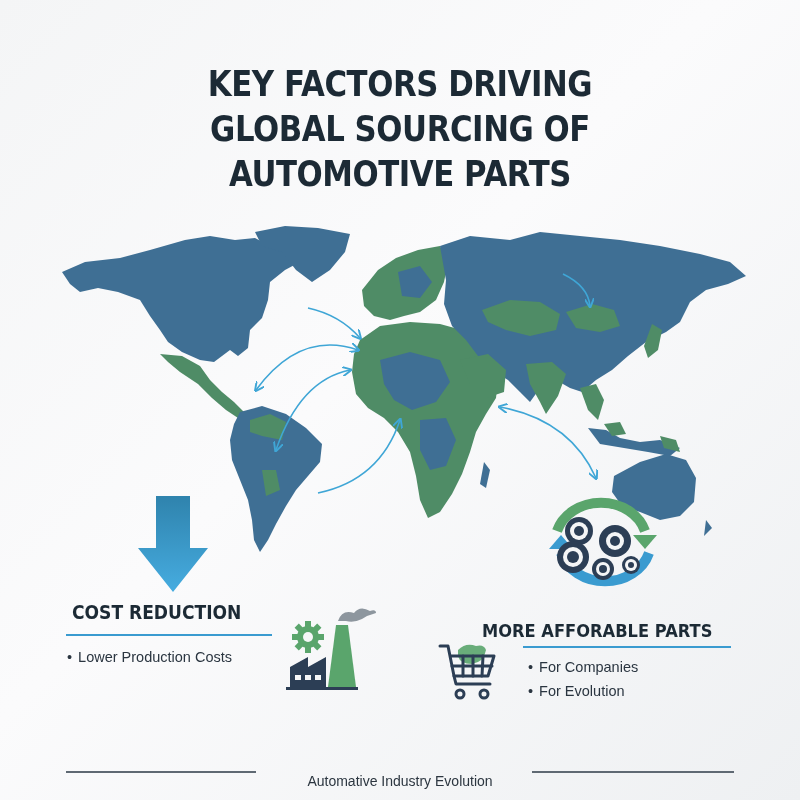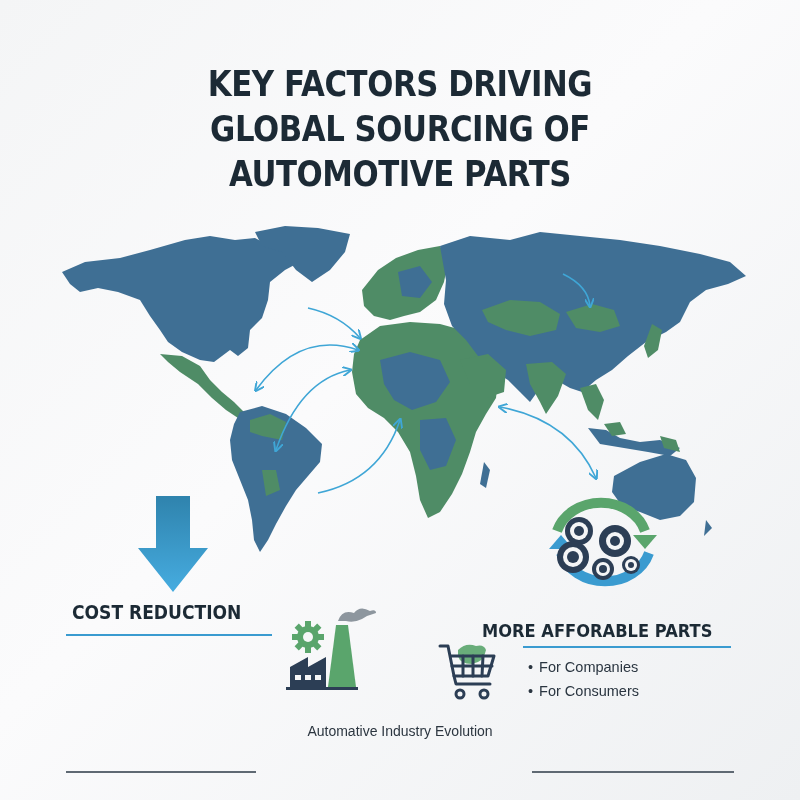--- a/index.html
+++ b/index.html
@@ -28,21 +28,21 @@
     .cost-rule { left:66px; top:634px; width:206px; }
     .afford-rule { left:523px; top:646px; width:208px; }
     .bullets { position:absolute; list-style:none; margin:0; padding:0; font-size:14.5px; color:#2a3540; }
     .bullets li { line-height:24px; white-space:nowrap; }
     .bullets li::before { content:"\2022"; margin-right:6px; }
     .cost-bullets { left:67px; top:645px; }
     .afford-bullets { left:528px; top:655px; }
     .icon-abs { position:absolute; }
     .footer-line { position:absolute; top:771px; height:2px; background:#5f6973; }
     .footer-text {
-      position:absolute; left:0; top:723px; width:800px; text-align:center;
+      position:absolute; left:0; top:773px; width:800px; text-align:center;
       font-size:14px; color:#2c3640;
     }
   </style>
 </head>
 <body>
 
 <div class="title">
   <div>KEY FACTORS DRIVING</div>
   <div>GLOBAL SOURCING OF</div>
   <div>AUTOMOTIVE PARTS</div>
@@ -110,20 +110,21 @@
       <stop offset="0" stop-color="#2f83ad"></stop>
       <stop offset="1" stop-color="#46ace0"></stop>
     </linearGradient>
   </defs>
   <path d="M18,0 L52,0 L52,52 L70,52 L35,96 L0,52 L18,52 Z" fill="url(#dg)"></path>
 </svg>
 
 <div class="section-title cost-title">COST REDUCTION</div>
 <div class="rule cost-rule"></div>
 <ul class="bullets cost-bullets">
+  <li>Lower Production Costs</li>
 </ul>
 
 <svg class="icon-abs" style="left:284px; top:603px; width:92px; height:90px;" viewBox="0 0 92 90">
   <path d="M54,18 Q58,6 70,10 Q76,2 86,8 Q92,6 92,10 Q84,12 78,16 Q70,20 62,18 Z" fill="#8d969e"></path>
   <path d="M52,22 L64,22 L72,84 L44,84 Z" fill="#5aa56c"></path>
   <g transform="translate(24,34)" fill="#5aa56c">
     <circle r="11"></circle>
     <g>
       <rect x="-3" y="-16" width="6" height="7"></rect>
       <rect x="-3" y="9" width="6" height="7"></rect>
@@ -164,21 +165,21 @@
     <circle cx="98" cy="78" r="9"></circle>
       <circle cx="98" cy="78" r="6" fill="#f4f5f6"></circle>
       <circle cx="98" cy="78" r="3"></circle>
   </g>
 </svg>
 
 <div class="section-title afford-title">MORE AFFORABLE PARTS</div>
 <div class="rule afford-rule"></div>
 <ul class="bullets afford-bullets">
   <li>For Companies</li>
-  <li>For Consumers</li>
+  <li>For Evolution</li>
 </ul>
 
 <svg class="icon-abs" style="left:436px; top:640px; width:66px; height:64px;" viewBox="0 0 66 64">
   <path d="M22,10 Q30,2 40,6 Q48,4 50,10 Q48,22 36,24 Q24,24 22,16 Z" fill="#5aa56c" opacity="0.9"></path>
   <g fill="none" stroke="#2c3e55" stroke-width="3" stroke-linejoin="round" stroke-linecap="round">
     <path d="M4,6 L12,6 L18,36 L52,36 L58,16 L14,16"></path>
     <path d="M18,36 L20,44 L54,44"></path>
     <path d="M16,26 L56,26"></path>
     <path d="M27,16 L27,36 M37,16 L37,36 M47,16 L46,36"></path>
   </g>

